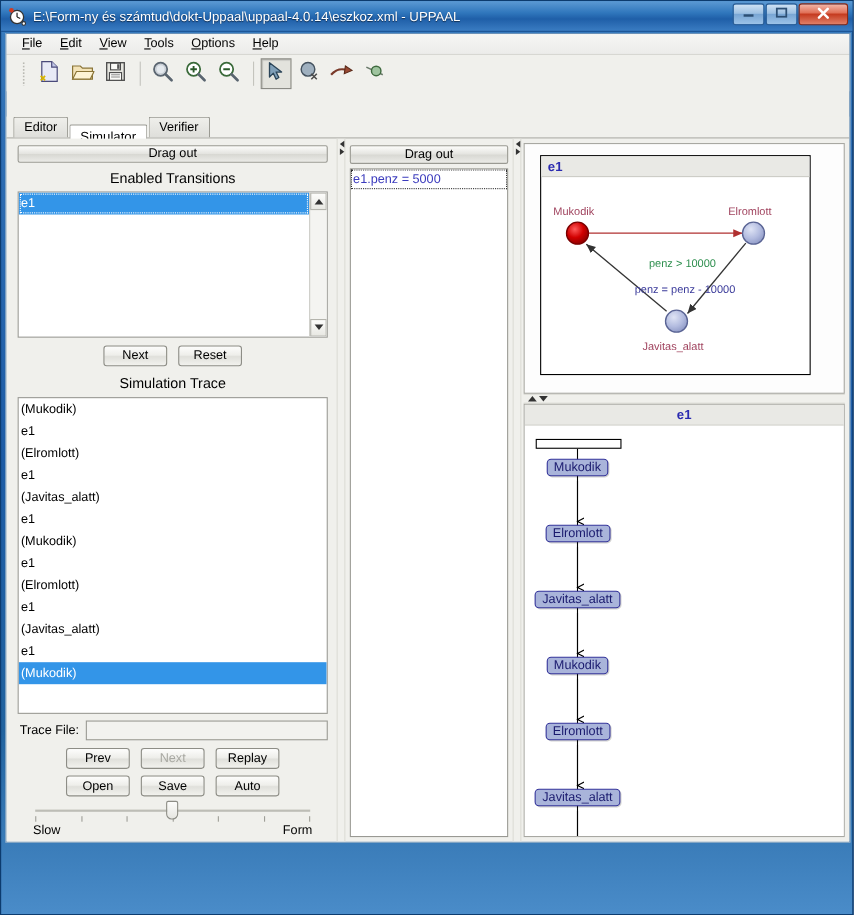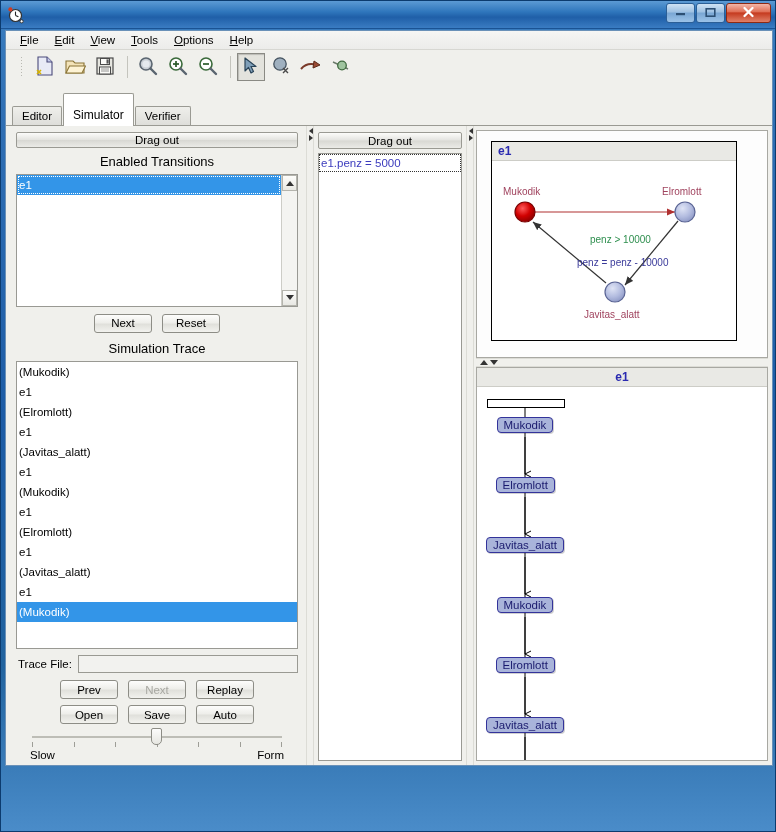--- a/index.html
+++ b/index.html
@@ -133,22 +133,22 @@
     border-bottom: none;
     background: linear-gradient(180deg,#efefeb 0%,#dededa 100%);
     margin-right: 1px;
     border-radius: 2px 2px 0 0;
     cursor: pointer;
     color: #000;
     line-height: 14px;
   }
   .tab.active {
     background: #ffffff;
-    padding-top: 14px; padding-bottom: 4px;
-    position: relative; top: 1px;
+    padding-top: 3px; padding-bottom: 4px;
+    position: relative; top: 10px;
     font-size: 12px;
   }
 
   
   #main {
     flex: 1 1 auto;
     display: flex;
     position: relative;
     background: #f0f0ec;
     overflow: hidden;
@@ -397,20 +397,21 @@
   <div id="titlebar">
     <div id="title-icon">
       <svg width="18" height="18" viewBox="0 0 18 18">
         <circle cx="8.5" cy="9.5" r="6" fill="#ffffff" stroke="#333" stroke-width="1.2"></circle>
         <line x1="8.5" y1="9.5" x2="8.5" y2="5.6" stroke="#222" stroke-width="1.1"></line>
         <line x1="8.5" y1="9.5" x2="11.4" y2="10.8" stroke="#222" stroke-width="1.1"></line>
         <circle cx="3.4" cy="3.4" r="2.1" fill="#d23b22"></circle>
         <circle cx="14.6" cy="15.3" r="1.6" fill="#ffffff" stroke="#333" stroke-width="1"></circle>
       </svg>
     </div>
+    <div class="title-text">E:\Form-ny és számtud\dokt-Uppaal\uppaal-4.0.14\eszkoz.xml - UPPAAL</div>
 
     <div id="win-controls">
       <div class="wbtn">
         <span class="glyph">
           <svg width="13" height="10" viewBox="0 0 13 10">
               <rect x="2" y="6" width="9" height="2.2" fill="#2c4f74"></rect>
             </svg>
         </span>
       </div>
       <div class="wbtn">

